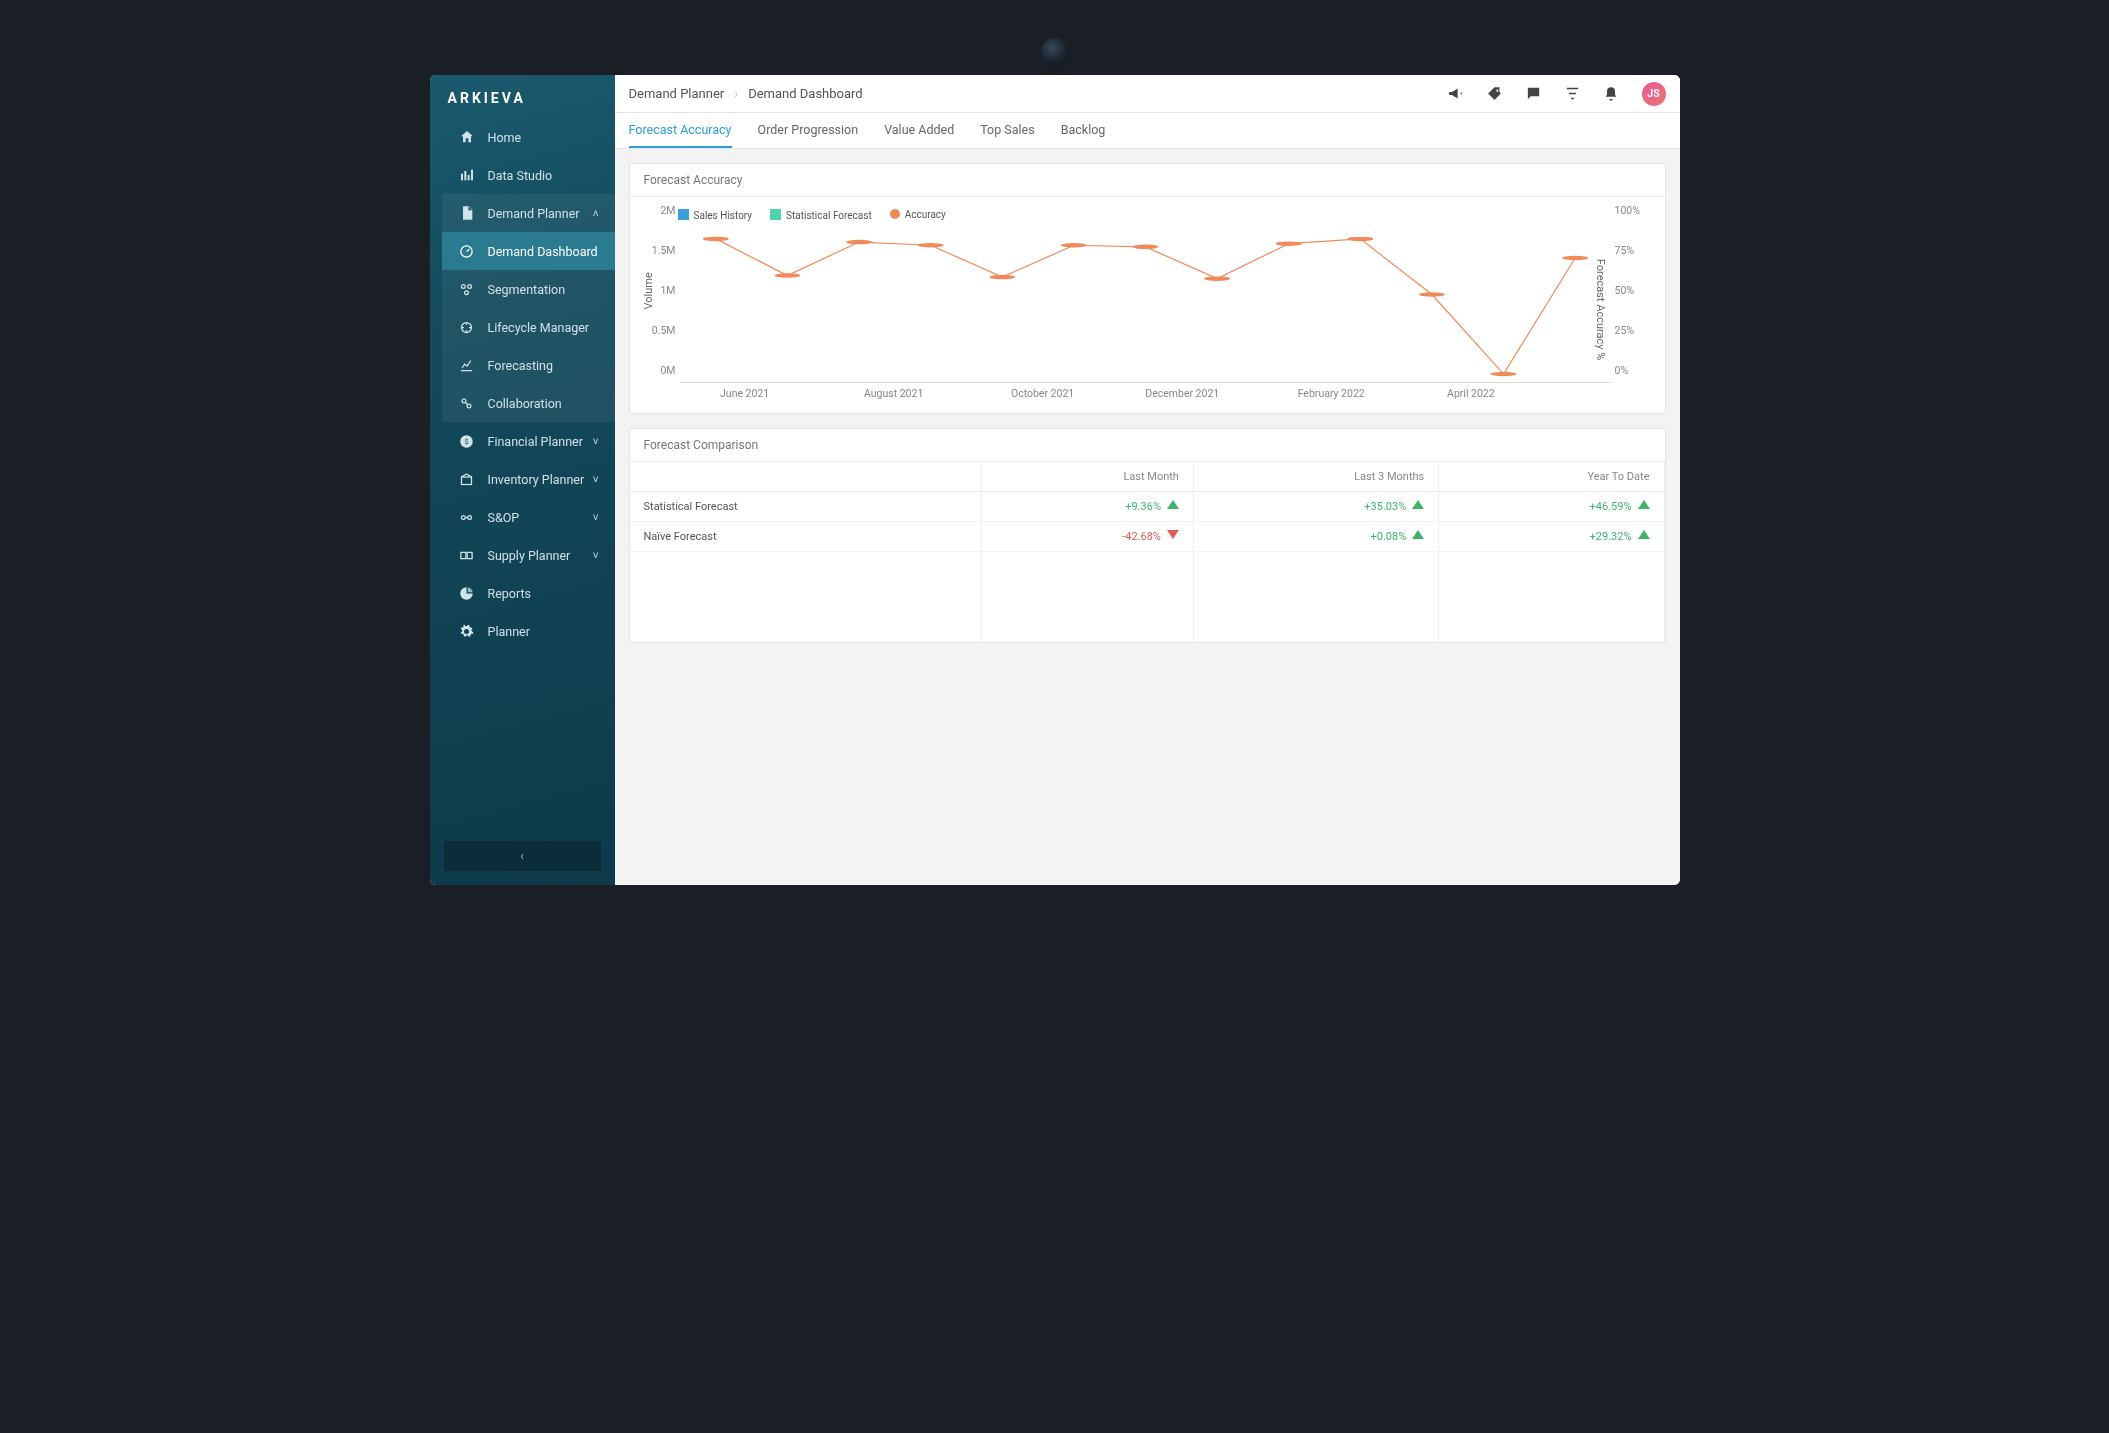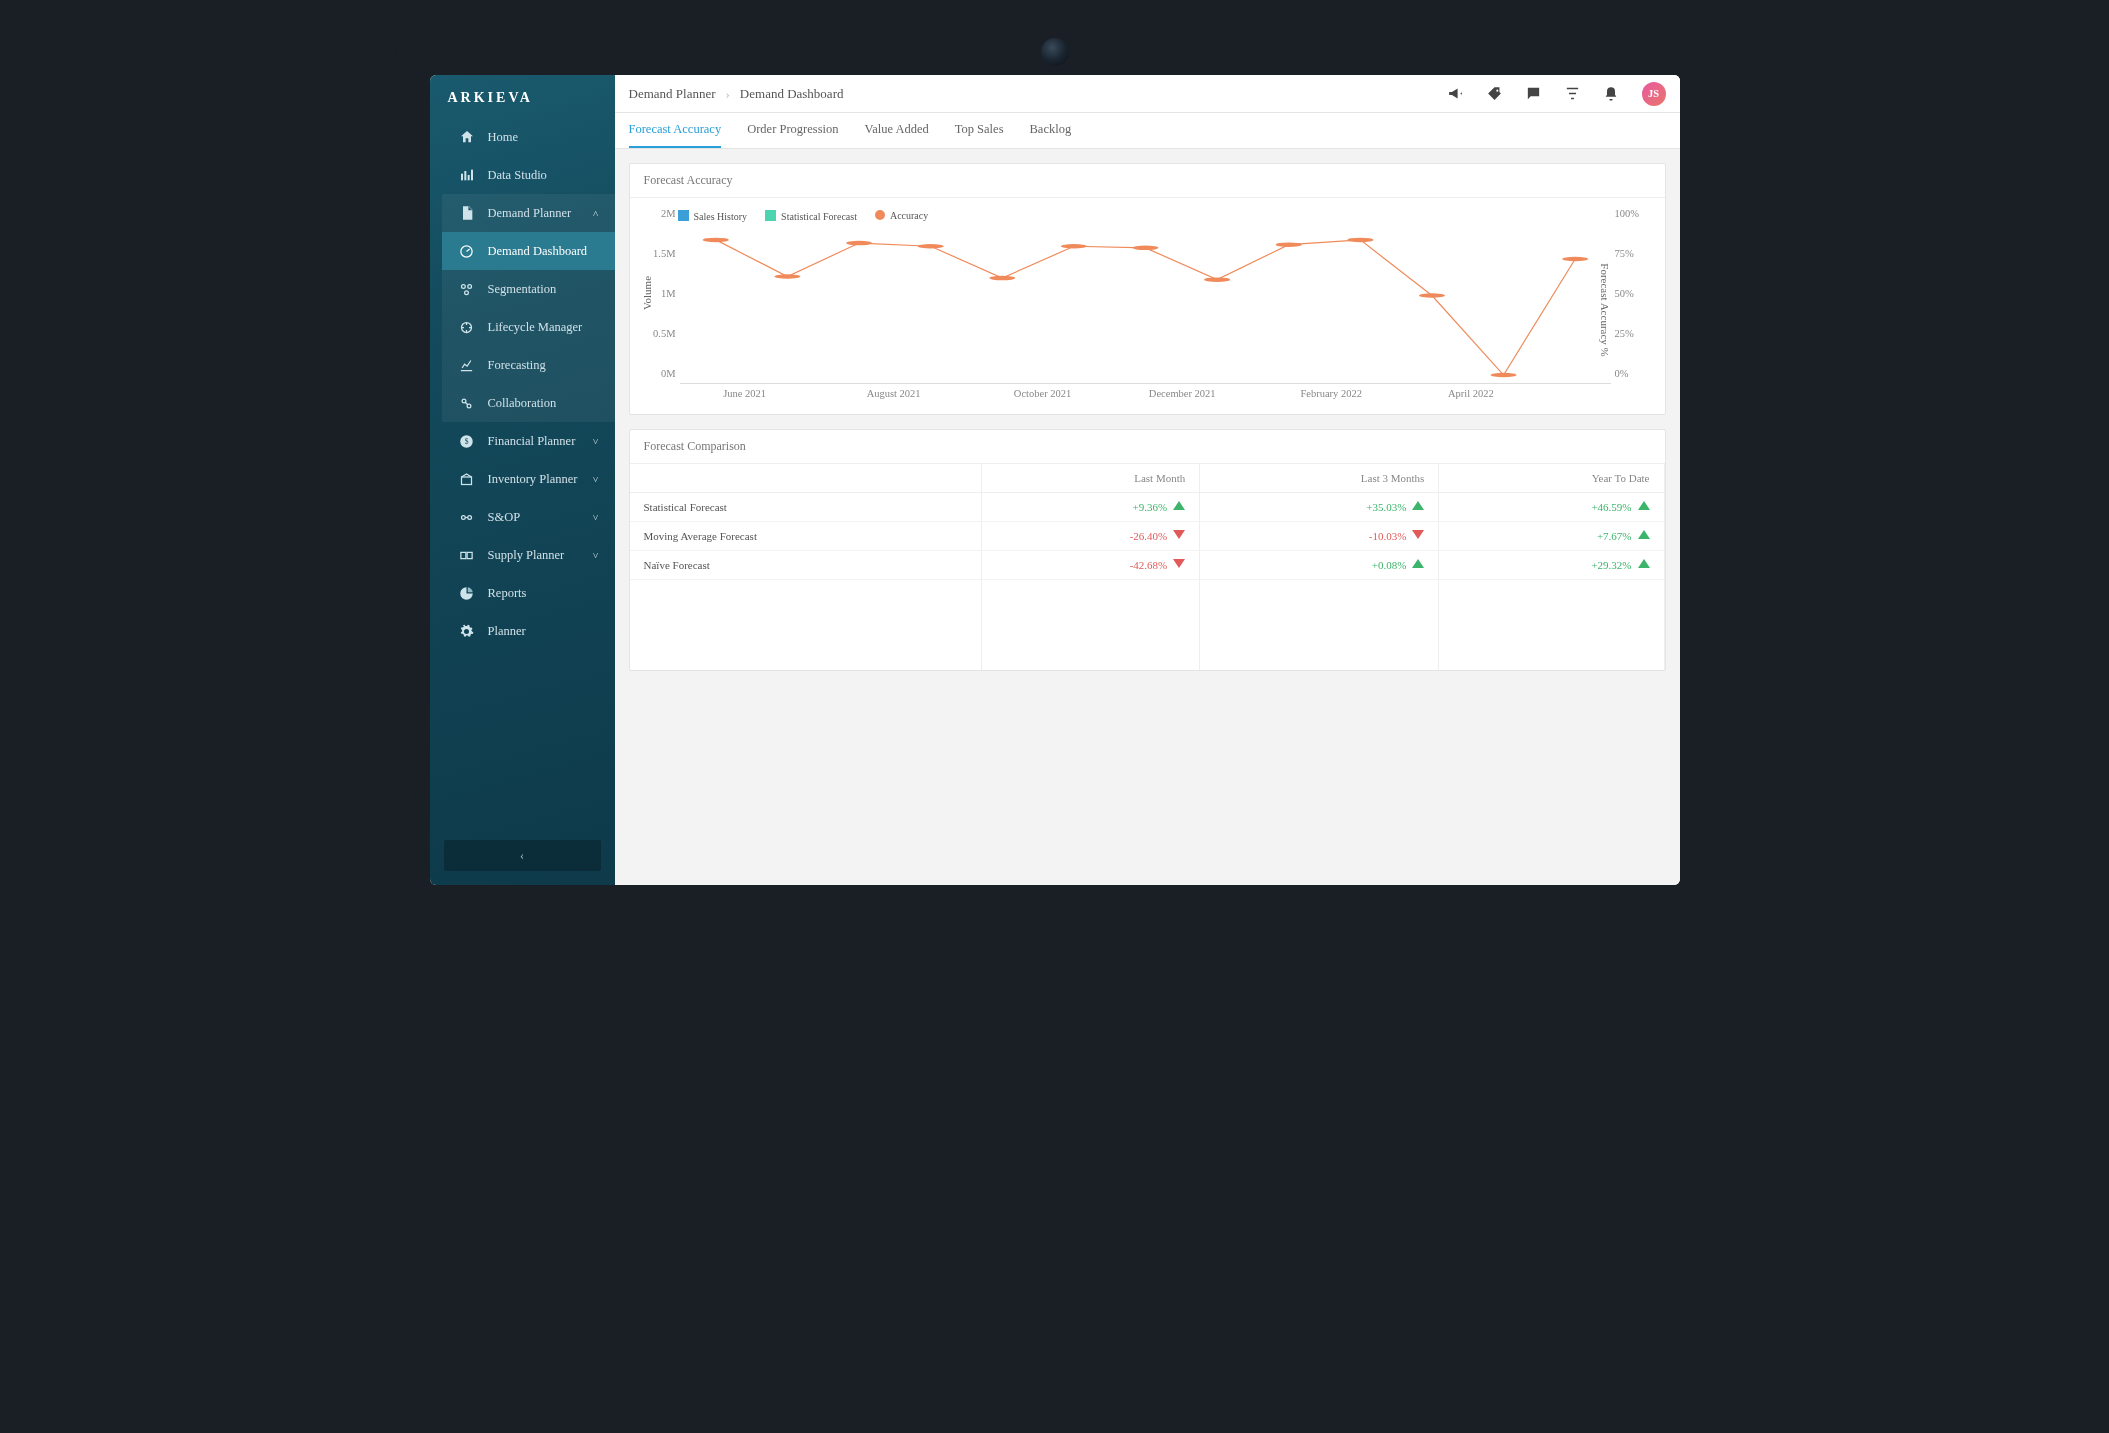--- a/index.html
+++ b/index.html
@@ -12,21 +12,20 @@
     min-height: 100vh;
     padding: 20px;
   }
   .tablet-frame {
     width: 1320px;
     height: 900px;
     background: #1a1f26;
     border-radius: 40px;
     padding: 55px 35px 35px 35px;
     position: relative;
-    font-family: Liberation Serif, serif;
   }
   .camera {
     position: absolute;
     top: 18px;
     left: 50%;
     transform: translateX(-50%);
     width: 28px;
     height: 28px;
     border-radius: 50%;
     background: radial-gradient(circle at 40% 35%, #3a4a5a 0%, #1a2530 50%, #0a1015 100%);
@@ -651,26 +650,20 @@
               </tr>
             </thead>
             <tbody>
               <tr>
                 <td>Statistical Forecast</td>
                 <td class="val up"><span>+9.36%</span><span class="tri-up"></span></td>
                 <td class="val up"><span>+35.03%</span><span class="tri-up"></span></td>
                 <td class="val up"><span>+46.59%</span><span class="tri-up"></span></td>
               </tr>
               <tr>
-                <td>Moving Average Forecast</td>
-                <td class="val down"><span>-26.40%</span><span class="tri-down"></span></td>
-                <td class="val down"><span>-10.03%</span><span class="tri-down"></span></td>
-                <td class="val up"><span>+7.67%</span><span class="tri-up"></span></td>
-              </tr>
-              <tr>
                 <td>Naïve Forecast</td>
                 <td class="val down"><span>-42.68%</span><span class="tri-down"></span></td>
                 <td class="val up"><span>+0.08%</span><span class="tri-up"></span></td>
                 <td class="val up"><span>+29.32%</span><span class="tri-up"></span></td>
               </tr>
               <tr class="table-filler">
                   <td></td>
                   <td></td>
                   <td></td>
                   <td></td>

